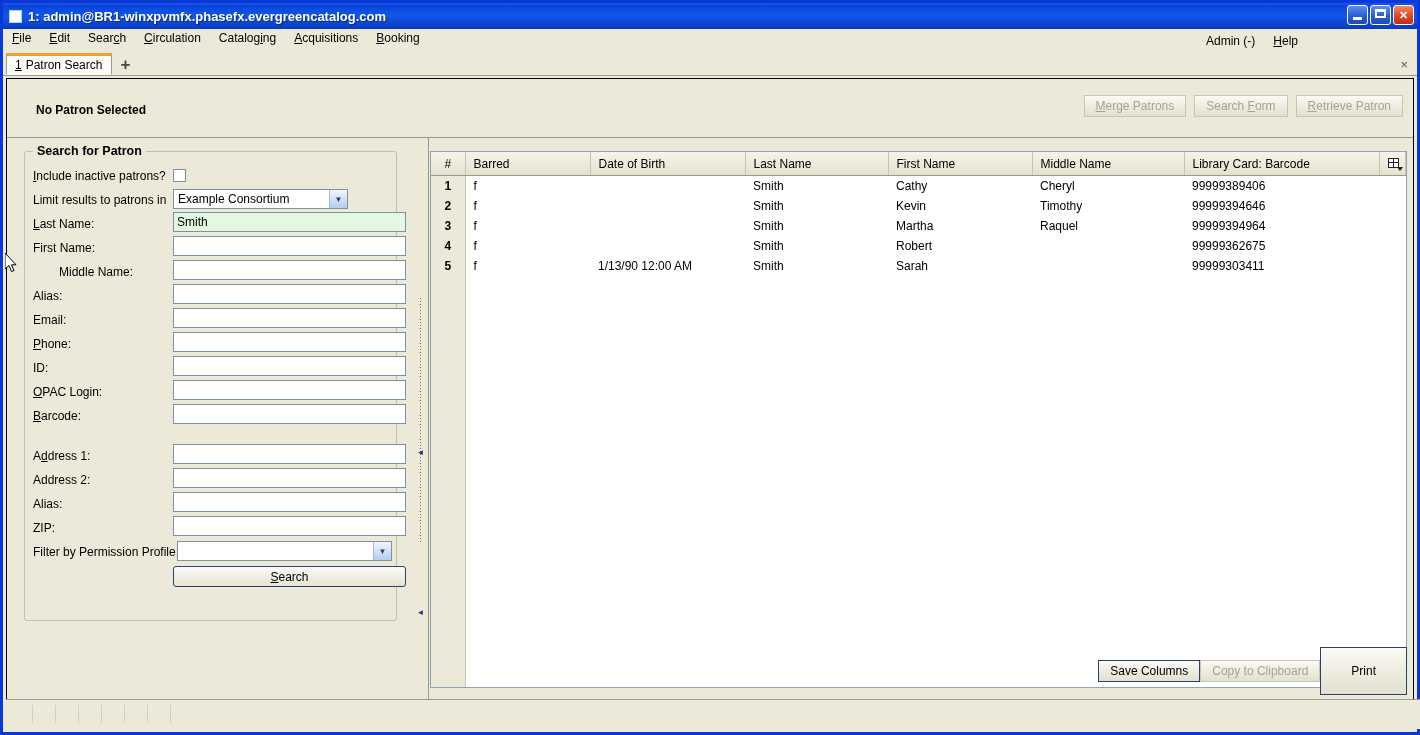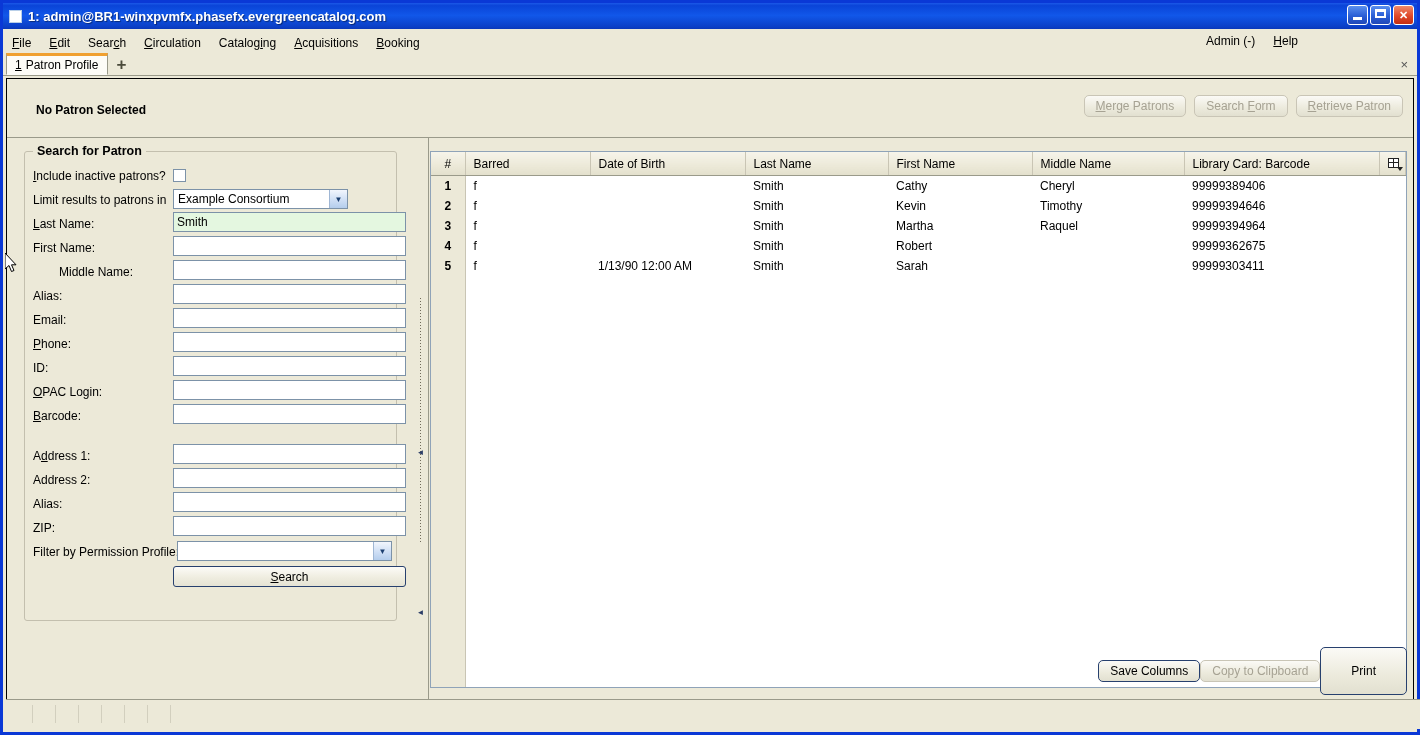--- a/index.html
+++ b/index.html
@@ -41,21 +41,21 @@
   .winbtn.close{background:linear-gradient(to bottom,#f08a6a,#e0482a 55%,#c32d12);}
   .winbtn .g{position:absolute;left:0;top:0;right:0;bottom:0;
     color:#fff;font-size:11px;font-weight:bold;line-height:18px;text-align:center;}
   .winbtn .min-bar{position:absolute;left:5px;bottom:4px;width:9px;height:3px;background:#fff;}
   .winbtn .max-box{position:absolute;left:4px;top:3px;width:11px;height:9px;border:2px solid #fff;
     border-top-width:3px;box-sizing:border-box;}
   
   #menubar{
     position:absolute;left:0;top:26px;width:1308px;height:23px;
     background:#ece9d8;border-bottom:1px solid #d8d4c2;
-    display:flex;align-items:flex-end;
+    display:flex;align-items:flex-start;
   }
   .menuitem{
     padding:2px 9px;color:#000;font-size:12px;white-space:nowrap;cursor:default;
   }
   #menu-right{position:absolute;right:4px;top:0;height:23px;display:flex;align-items:center;}
   .uline{text-decoration:underline;}
   
   #tabstrip{
     position:absolute;left:0;top:49px;width:1414px;height:23px;
     background:#ece9d8;border-bottom:1px solid #9a9a8a;
@@ -85,21 +85,21 @@
     position:absolute;left:0;top:0;right:0;height:58px;
     border-bottom:1px solid #9a9a8a;
     background:#ece9d8;
   }
   #patronbar .label{
     position:absolute;left:29px;top:24px;font-weight:bold;font-size:12px;color:#000;text-align:center;
   }
   #patron-buttons{position:absolute;right:10px;top:16px;display:flex;gap:8px;}
   .btn{
     font-family:"Liberation Sans",sans-serif;font-size:12px;
-    padding:3px 11px;border-radius:5px;box-sizing:border-box;
+    padding:3px 11px;border-radius:0;box-sizing:border-box;
     background:linear-gradient(to bottom,#fbfaf6,#eceadc 60%,#e2e0d0);
     border:1px solid #a9a595;color:#000;cursor:default;white-space:nowrap;
   }
   .btn.disabled{color:#a6a293;border-color:#c9c5b6;
     background:linear-gradient(to bottom,#f4f2ea,#ecead e 60%,#e9e7da);}
   .btn.primary{border:1px solid #27406e;}
   
   #leftpanel{
     position:absolute;left:0;top:59px;bottom:0;width:406px;
     background:#ece9d8;border-right:1px solid #9a9a8a;
@@ -245,21 +245,21 @@
     <div id="menu-right">
       <div class="menuitem">Admin (-)</div>
       <div class="menuitem"><span class="uline">H</span>elp</div>
     </div>
   </div>
 
   <div id="tabstrip">
     <div id="tab-active">
       <span class="uline">1</span>
         <span style="width:4px;display:inline-block"></span>
-        <span>Patron Profile</span>
+        <span>Patron Search</span>
     </div>
     <div id="tab-add">+</div>
     <div id="tabclose">×</div>
   </div>
 
   <div id="content">
 
     <div id="patronbar">
       <div class="label">No Patron Selected</div>
       <div id="patron-buttons">

